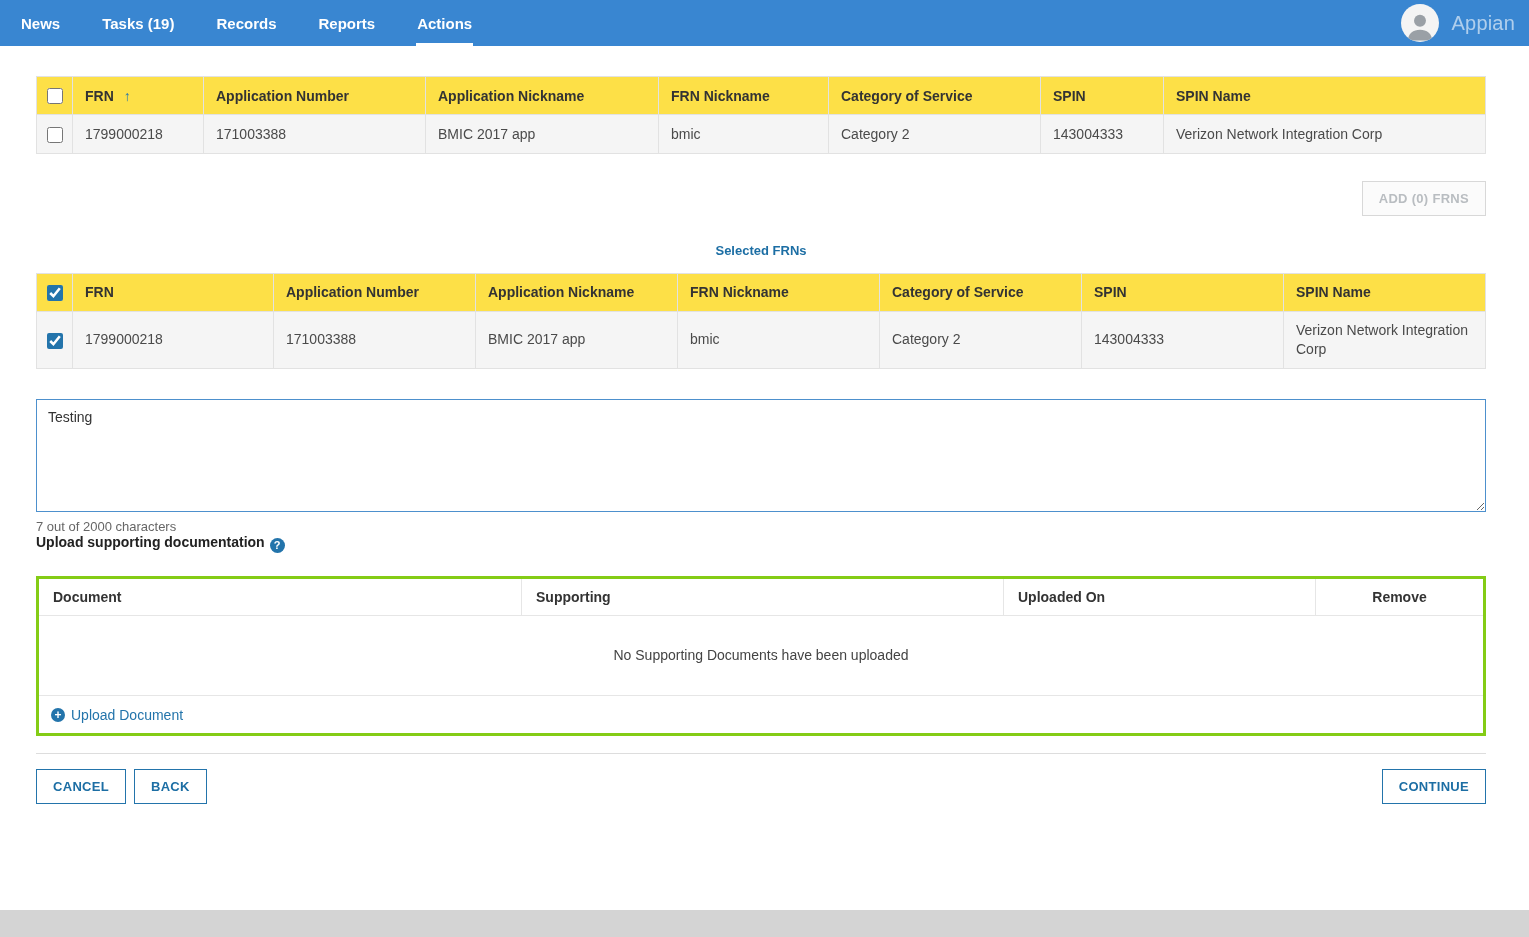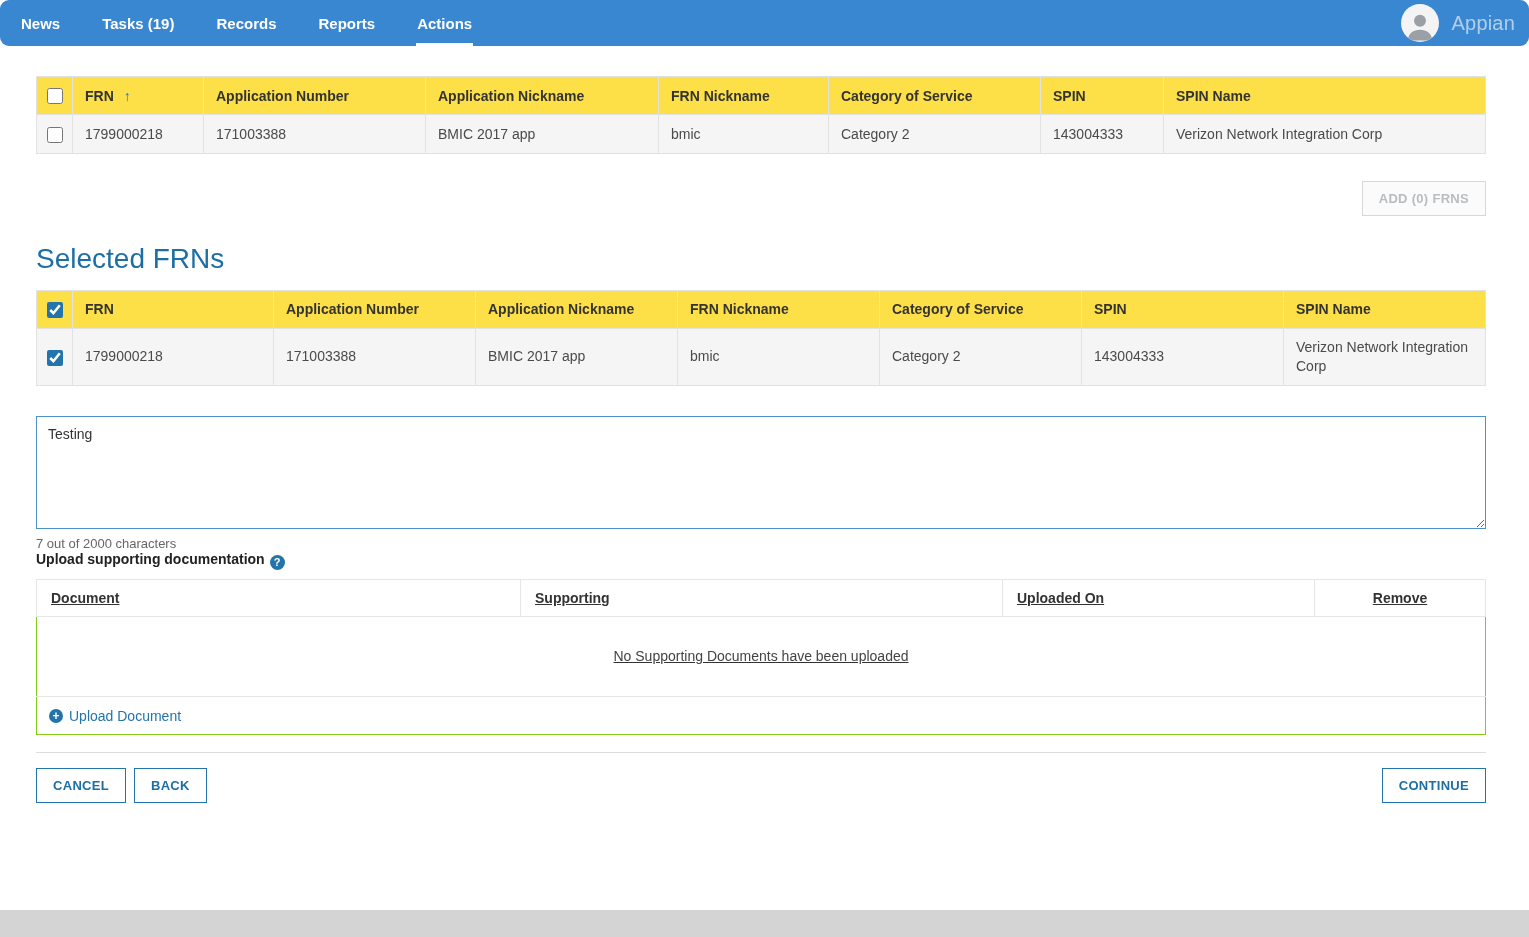--- a/index.html
+++ b/index.html
@@ -14,21 +14,20 @@
   .page { position: relative; width: 1529px; height: 937px; background: #fff; }
 
   
   .topnav {
     height: 46px;
     background: #3986d1;
     display: flex;
     align-items: stretch;
     justify-content: space-between;
     padding: 0 14px 0 0;
-    border-radius: 9px;
   }
   .nav-items { display: flex; align-items: stretch; }
   .nav-item {
     color: #fff;
     font-weight: 700;
     font-size: 15px;
     display: flex;
     align-items: center;
     padding: 0 21px;
     position: relative;
@@ -96,23 +95,24 @@
     color: #b9bdc1;
     border-color: #d8d8d8;
     background: #fbfbfb;
     cursor: default;
   }
   .add-row { display: flex; justify-content: flex-end; margin-top: 27px; }
   .remove-row { display: flex; justify-content: flex-end; margin-top: 18px; }
 
   .section-title {
     color: #1c6ea4;
-    font-size: 28px;
-    font-weight: 400;
+    font-size: 13px;
+    font-weight: 700;
     margin: 27px 0 15px 0;
+    text-align: center;
   }
   .table-two tbody td { padding: 9px 12px; line-height: 19px; }
 
   
   .explain-section { margin-top: 30px; position: relative; }
   .field-label { font-weight: 700; font-size: 14px; color: #222; line-height: 20px; }
   .help-icon {
     display: inline-block;
     width: 15px; height: 15px;
     border-radius: 50%;
@@ -148,21 +148,21 @@
     padding: 9px 11px;
     font-family: "Liberation Sans", sans-serif;
     font-size: 14px;
     color: #333;
     resize: both;
   }
   .char-counter { margin-top: 7px; color: #666; font-size: 13px; }
 
   
   .upload-label { font-weight: 700; font-size: 14px; color: #222; }
-  .upload-table { margin-top: 9px; border: 1px solid #84cc16; text-decoration: underline; }
+  .upload-table { margin-top: 23px; border: 3px solid #84cc16; }
   .upload-table th {
     border: 1px solid #e6e6e6;
     padding: 10px 14px;
     text-align: left;
     font-weight: 600;
     color: #333;
     background: #fff;
   }
   .upload-table th.remove-col { text-align: center; }
   .upload-table td { border: none; }

